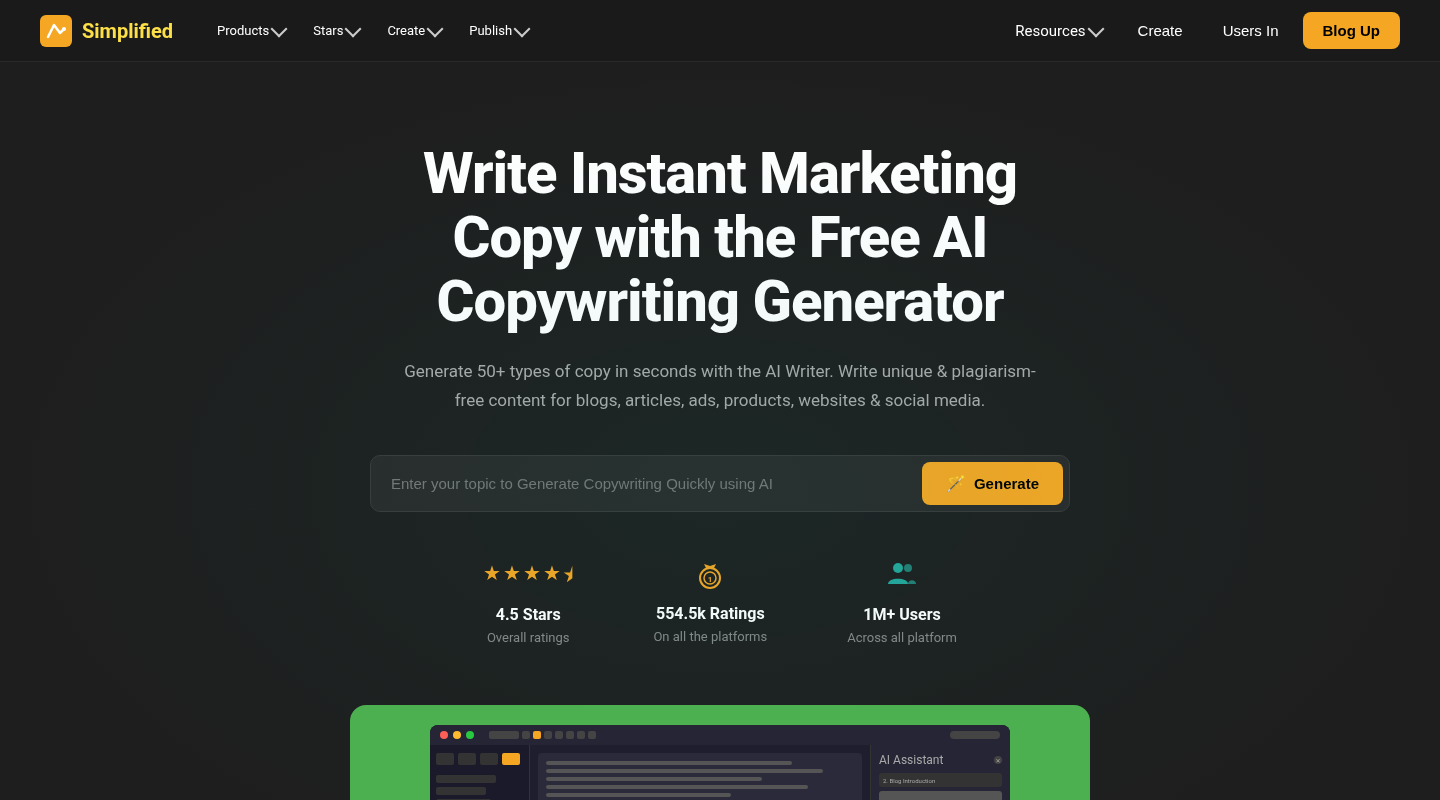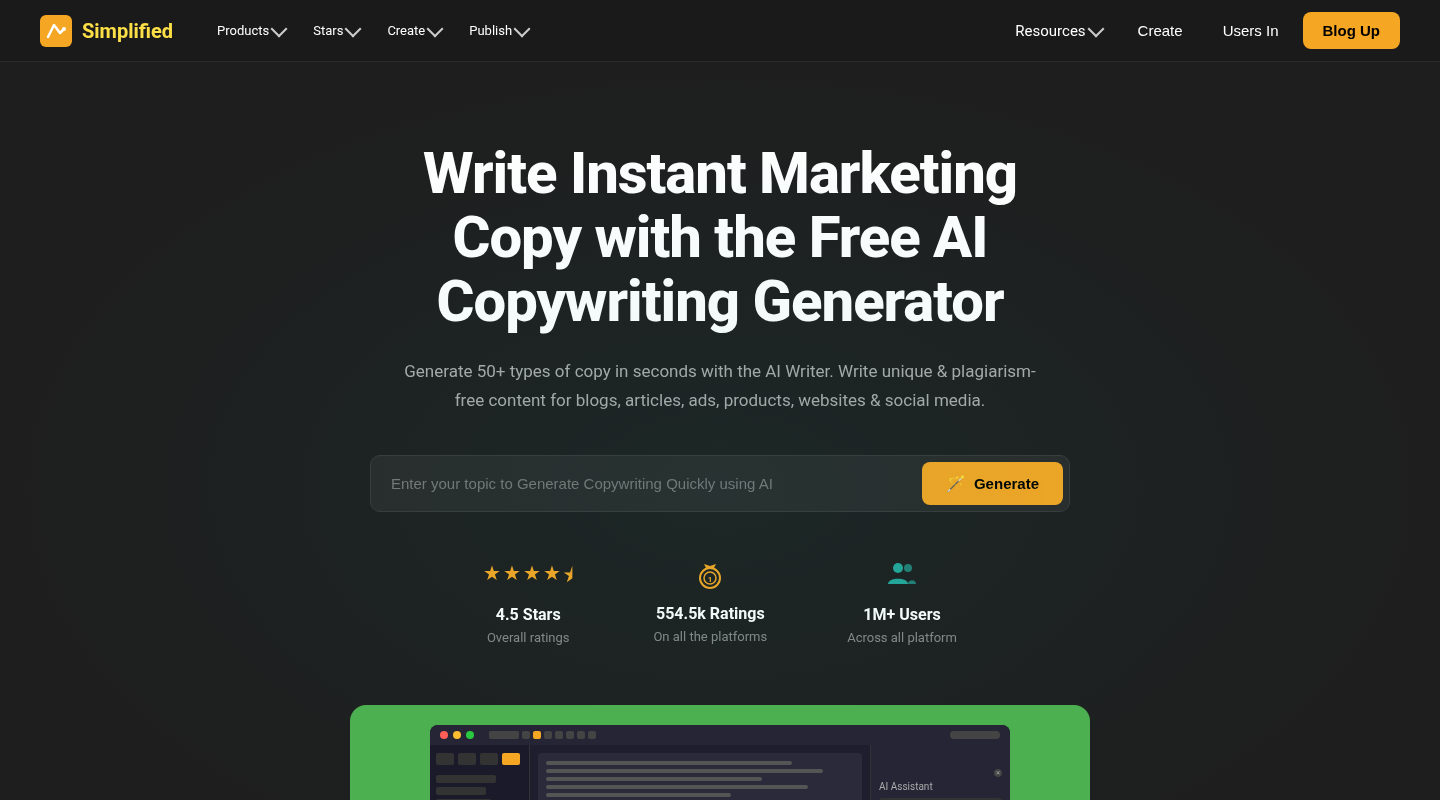--- a/index.html
+++ b/index.html
@@ -480,21 +480,21 @@
               <div style="height:4px;background:#555;border-radius:2px;width:80%;margin-bottom:4px;"></div>
               <div style="height:4px;background:#555;border-radius:2px;width:90%;margin-bottom:4px;"></div>
               <div style="height:4px;background:#555;border-radius:2px;width:70%;margin-bottom:4px;"></div>
               <div style="height:4px;background:#555;border-radius:2px;width:85%;margin-bottom:4px;"></div>
               <div style="height:4px;background:#555;border-radius:2px;width:60%;margin-bottom:4px;"></div>
             </div>
           </div>
 
           <div class="app-panel">
             <div style="display:flex;justify-content:space-between;align-items:center;margin-bottom:6px;">
-              <div style="font-size:10px;color:#aaa;margin-top:28px;">AI Assistant</div>
+              <div style="font-size:12px;color:#aaa;">AI Assistant</div>
               <div style="width:8px;height:8px;background:#444;border-radius:50%;display:flex;align-items:center;justify-content:center;font-size:6px;color:#aaa;">✕</div>
             </div>
             <div style="height:14px;background:#333;border-radius:3px;margin-bottom:4px;display:flex;align-items:center;padding:0 4px;">
               <div style="font-size:6px;color:#aaa;">2. Blog Introduction</div>
             </div>
             <div style="height:14px;background:#555;border-radius:3px;margin-bottom:6px;"></div>
 
           </div>
         </div>
       </div>

